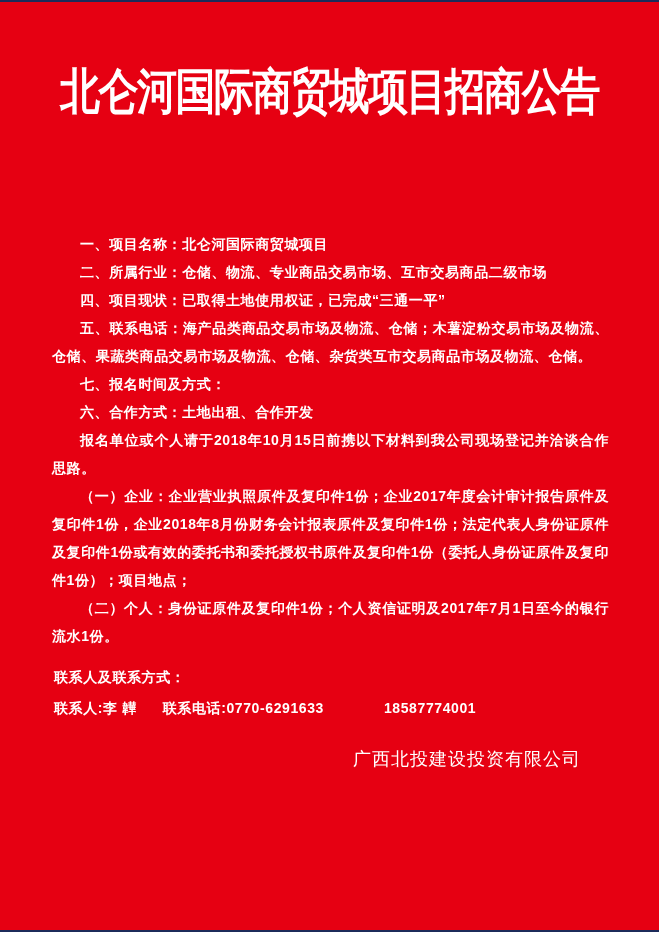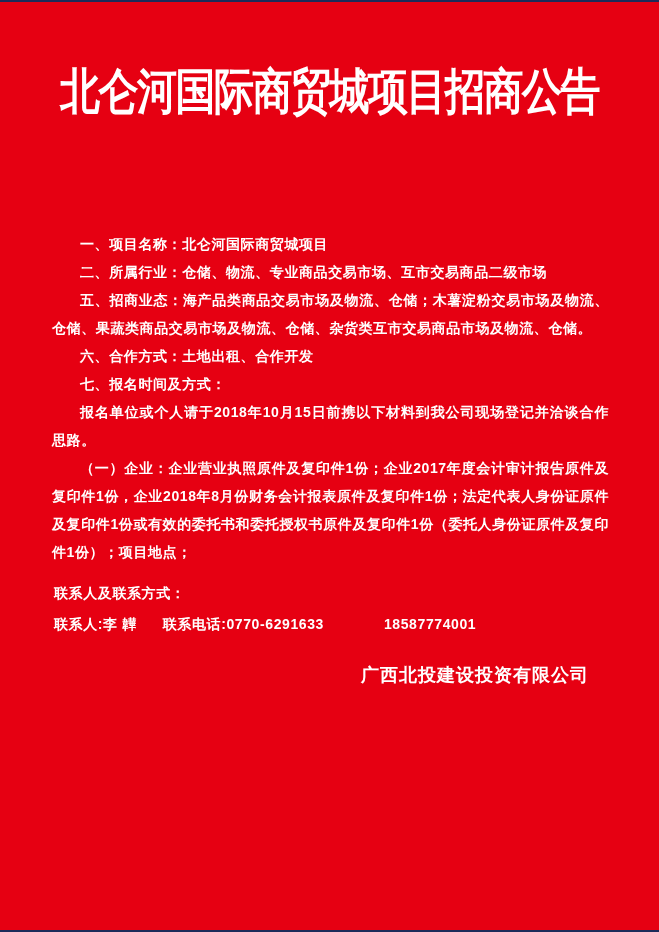--- a/index.html
+++ b/index.html
@@ -66,45 +66,47 @@
   .contact .gap-medium { margin-left: 26px; }
   .contact .gap-wide   { margin-left: 60px; }
   .signature {
     margin-top: 18px;
     margin-right: 66px;
     margin-left: auto;
     width: fit-content;
     text-align: center;
   }
   .signature p {
-    margin: 4px;
+    margin: 12px;
     font-size: 18px;
     line-height: 35px;
-    font-weight: bold;
+    font-weight: normal;
     letter-spacing: 1px;
     color: var(--fg, #ffffff);
   }
 </style>
 </head>
 <body>
 
 <div class="poster">
 
   <div class="title-wrap">
     <h1 class="title">北仑河国际商贸城项目招商公告</h1>
   </div>
 
   <div class="body-text" id="paragraphs">
       <p>一、项目名称：北仑河国际商贸城项目</p>
       <p>二、所属行业：仓储、物流、专业商品交易市场、互市交易商品二级市场</p>
-      <p>五、招商业态：海产品类商品交易市场及物流、仓储；木薯淀粉交易市场及物流、仓储、果蔬类商品交易市场及物流、仓储、杂货类互市交易商品市场及物流、仓储。</p>
+      <p>四、项目现状：已取得土地使用权证，已完成“三通一平”</p>
+      <p>五、联系电话：海产品类商品交易市场及物流、仓储；木薯淀粉交易市场及物流、仓储、果蔬类商品交易市场及物流、仓储、杂货类互市交易商品市场及物流、仓储。</p>
+      <p>七、报名时间及方式：</p>
       <p>六、合作方式：土地出租、合作开发</p>
-      <p>七、报名时间及方式：</p>
       <p>报名单位或个人请于2018年10月15日前携以下材料到我公司现场登记并洽谈合作思路。</p>
       <p>（一）企业：企业营业执照原件及复印件1份；企业2017年度会计审计报告原件及复印件1份，企业2018年8月份财务会计报表原件及复印件1份；法定代表人身份证原件及复印件1份或有效的委托书和委托授权书原件及复印件1份（委托人身份证原件及复印件1份）；项目地点；</p>
+      <p>（二）个人：身份证原件及复印件1份；个人资信证明及2017年7月1日至今的银行流水1份。</p>
     </div>
 
   <div class="contact">
     <p>联系人及联系方式：</p>
     <p><span>联系人:</span><span>李 韡</span><span class="gap-medium">联系电话:</span><span>0770-6291633</span><span class="gap-wide">18587774001</span></p>
   </div>
 
   <div class="signature">
     <p>广西北投建设投资有限公司</p>
   </div>

